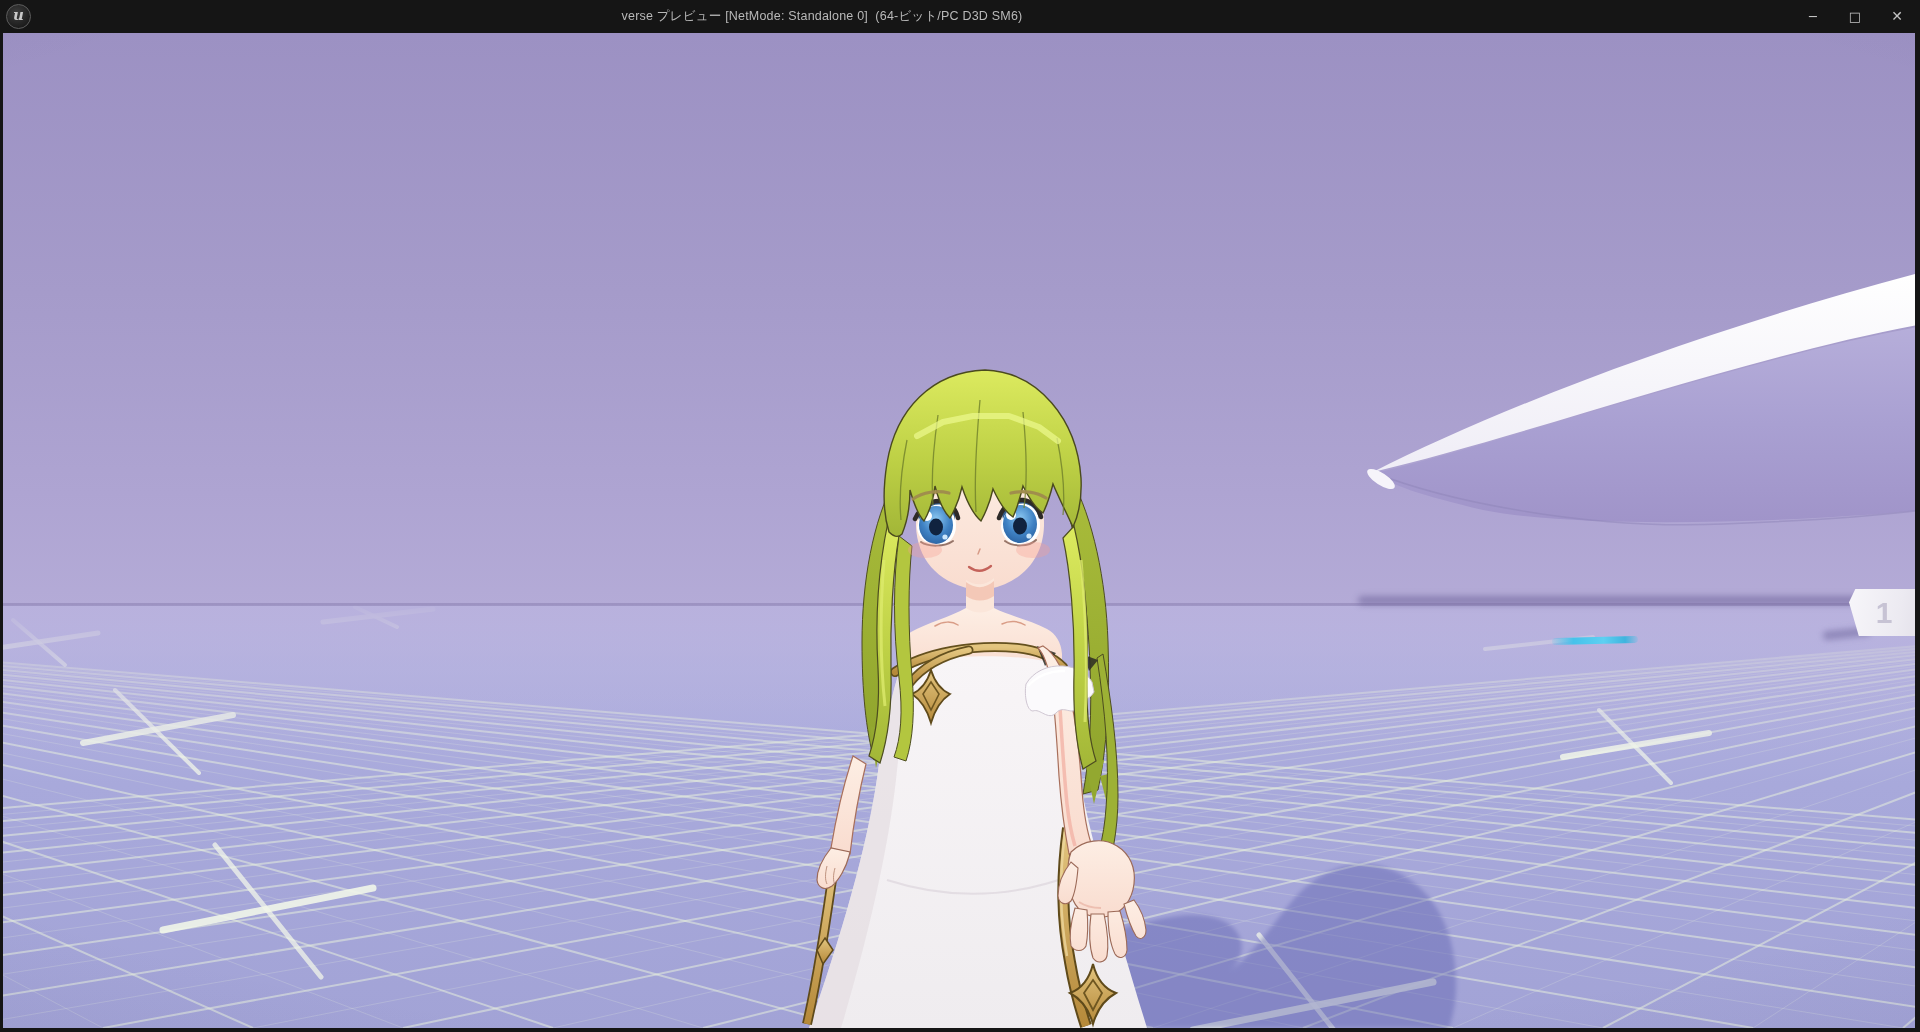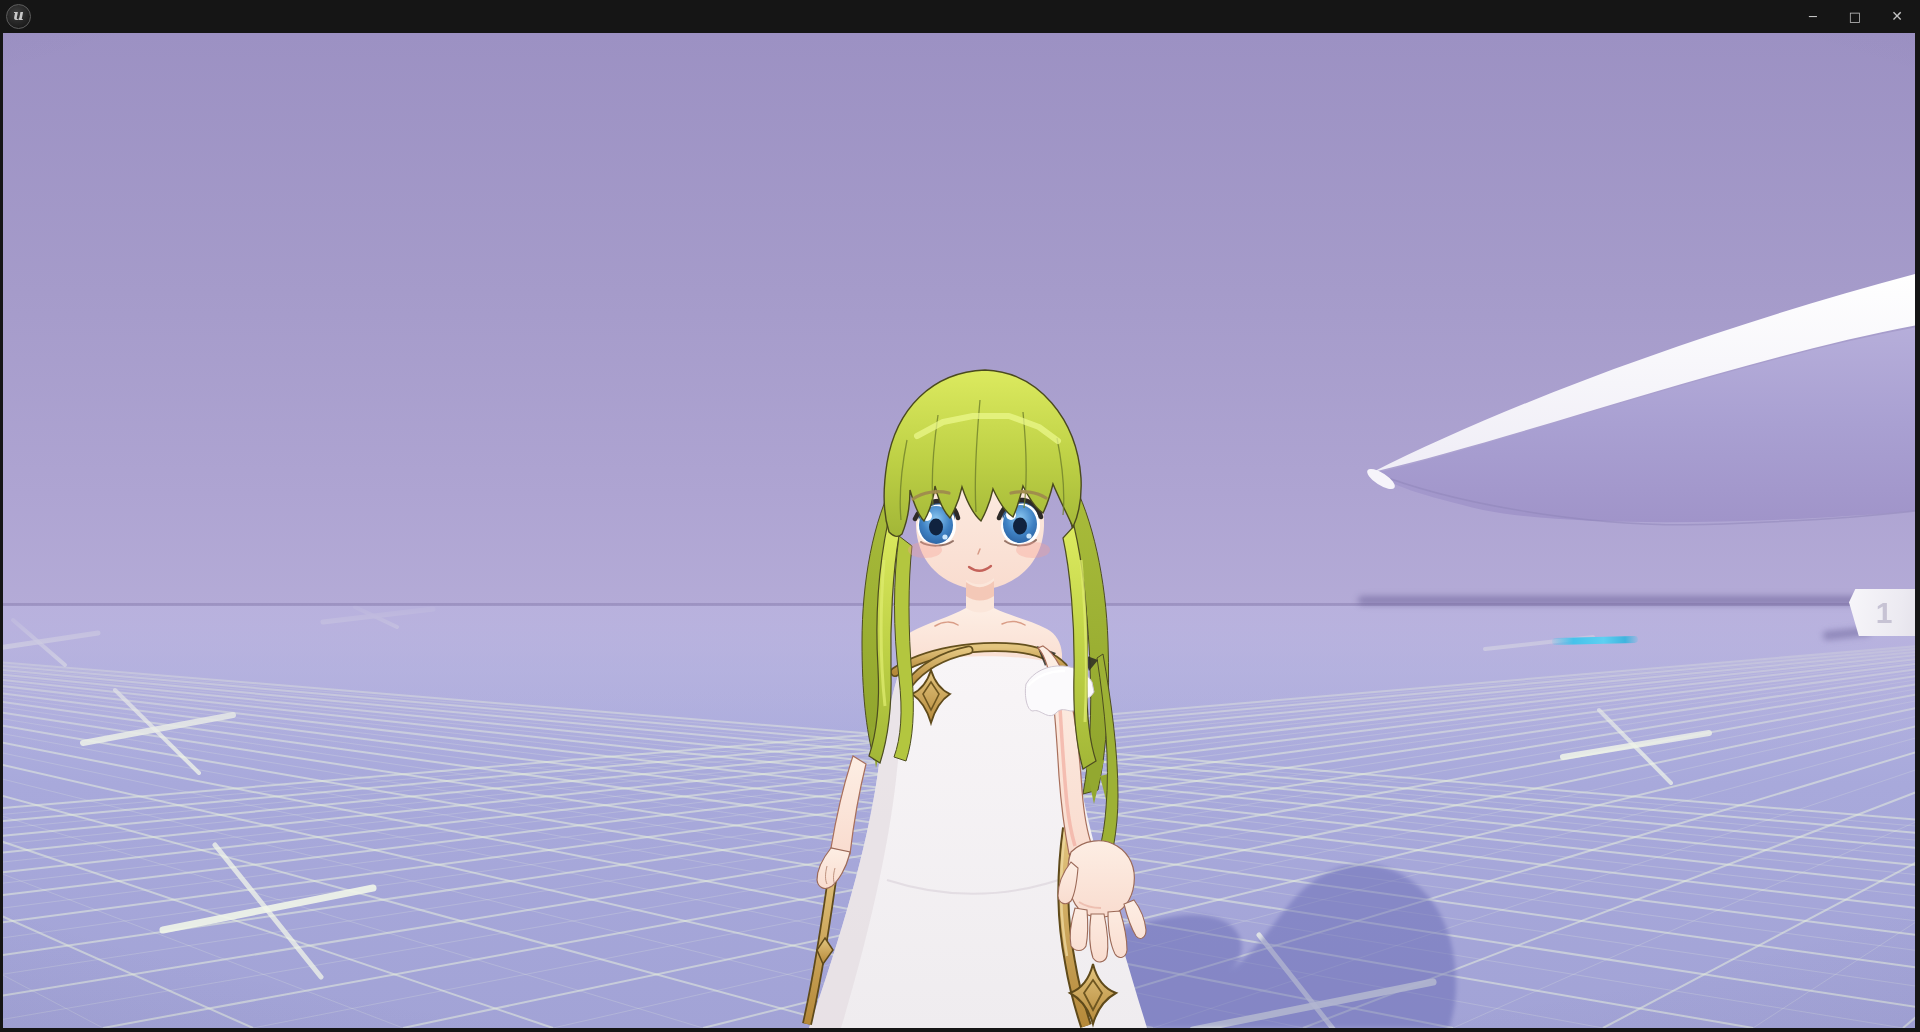--- a/index.html
+++ b/index.html
@@ -62,20 +62,21 @@
 </style>
 </head>
 <body>
 
 <div class="window">
 
   <div class="titlebar">
     <div class="app-icon">
       <span class="glyph">u</span>
     </div>
+    <div class="title-text">verse プレビュー [NetMode: Standalone 0]  (64-ビット/PC D3D SM6)</div>
     <div class="win-controls">
       <button class="win-btn">─</button>
       <button class="win-btn">□</button>
       <button class="win-btn close">✕</button>
     </div>
   </div>
 
   <div class="viewport">
 
     <div class="sky"></div>

